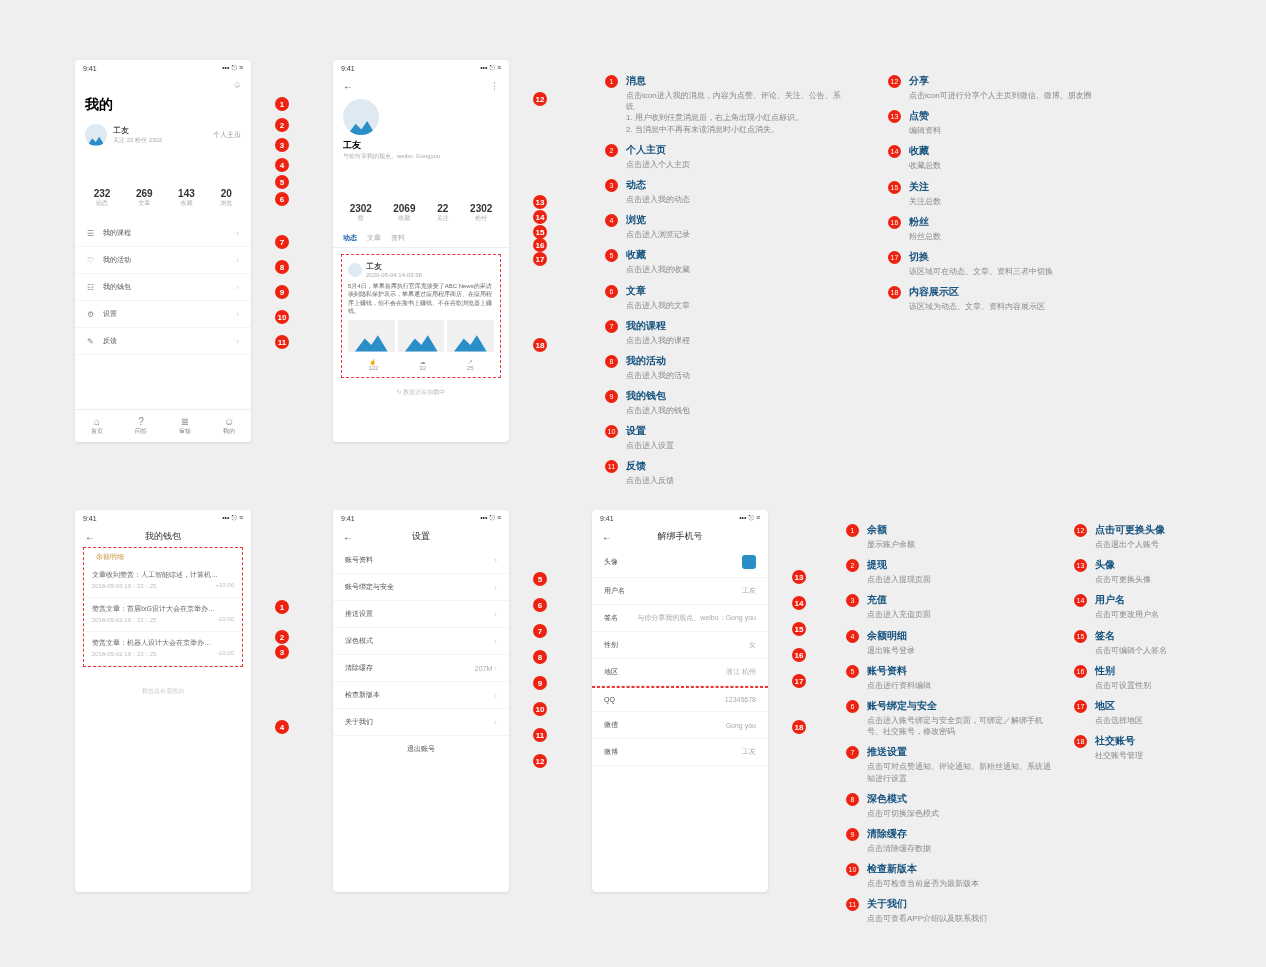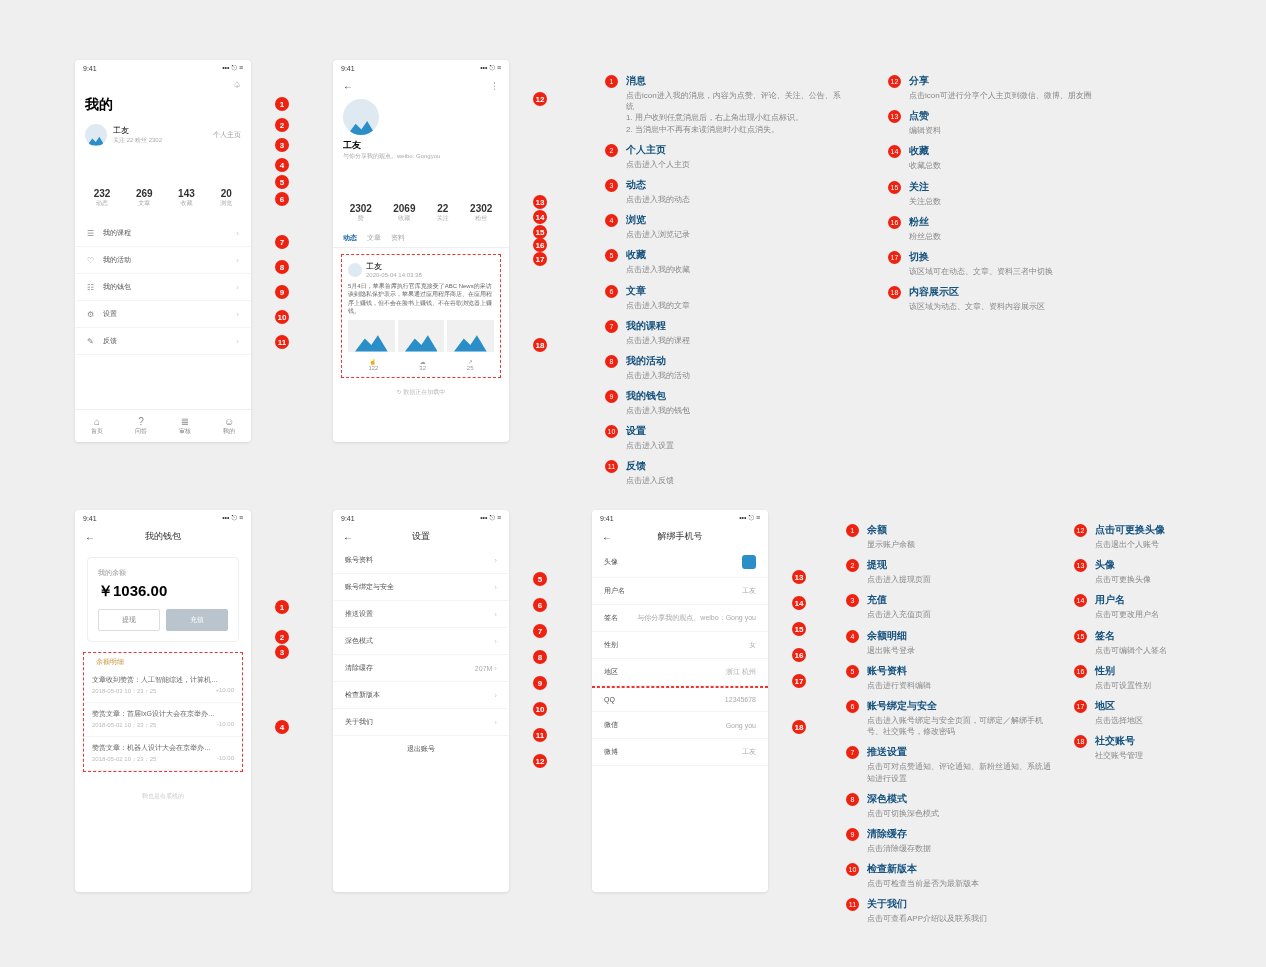--- a/index.html
+++ b/index.html
@@ -387,28 +387,20 @@
 <div class="phone" style="left:55px; top:490px;">
   <div class="statusbar">
         <span>9:41</span>
         <span class="sig">••• ⎋ ≡</span>
       </div>
   <div class="hdr">
         <span class="ico-back">←</span>
         <span class="ttl">我的钱包</span>
         <span style="width:10px"></span>
       </div>
-  <div class="wallet-card">
-    <div class="bal-label">我的余额</div>
-    <div class="bal-amt">￥1036.00</div>
-    <div class="btnrow">
-      <div class="wbtn">提现</div>
-      <div class="wbtn primary">充值</div>
-    </div>
-  </div>
   <div class="dashed-data" style="margin:0 8px;">
     <div class="detail-title">余额明细</div>
     <div id="wallet-rows">
           <div class="drow">
             <div class="dtitle">文章收到赞赏：人工智能综述，计算机…</div>
             <div class="dsub">
               <span>2018-05-03 10：23：25</span>
               <span>+10.00</span>
             </div>
           </div>

